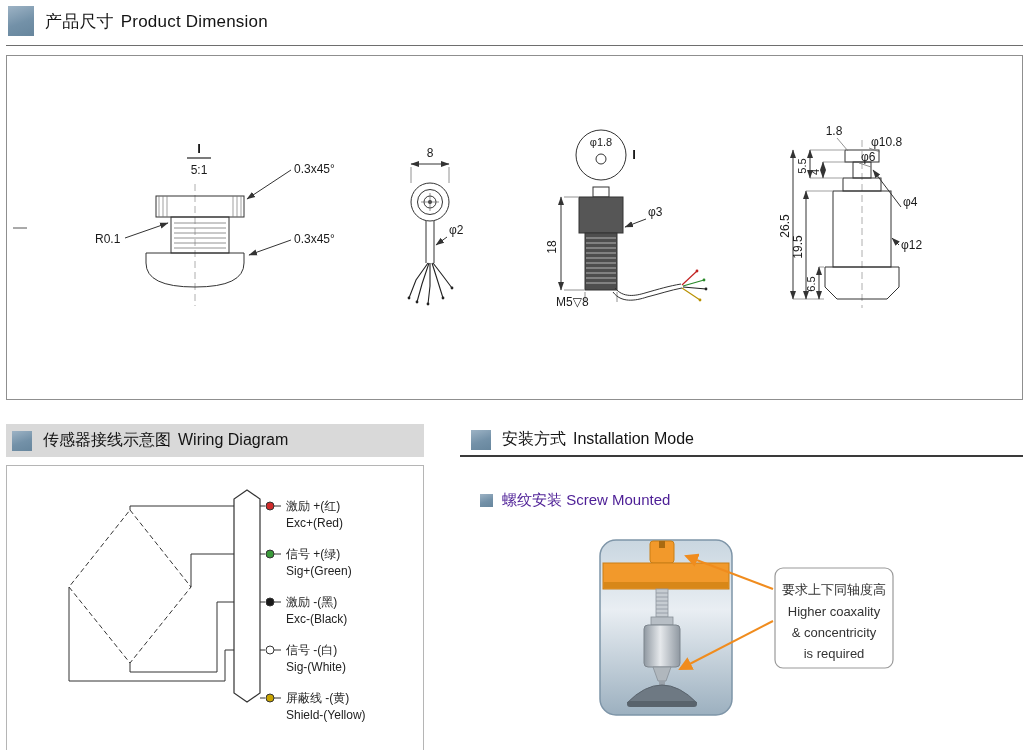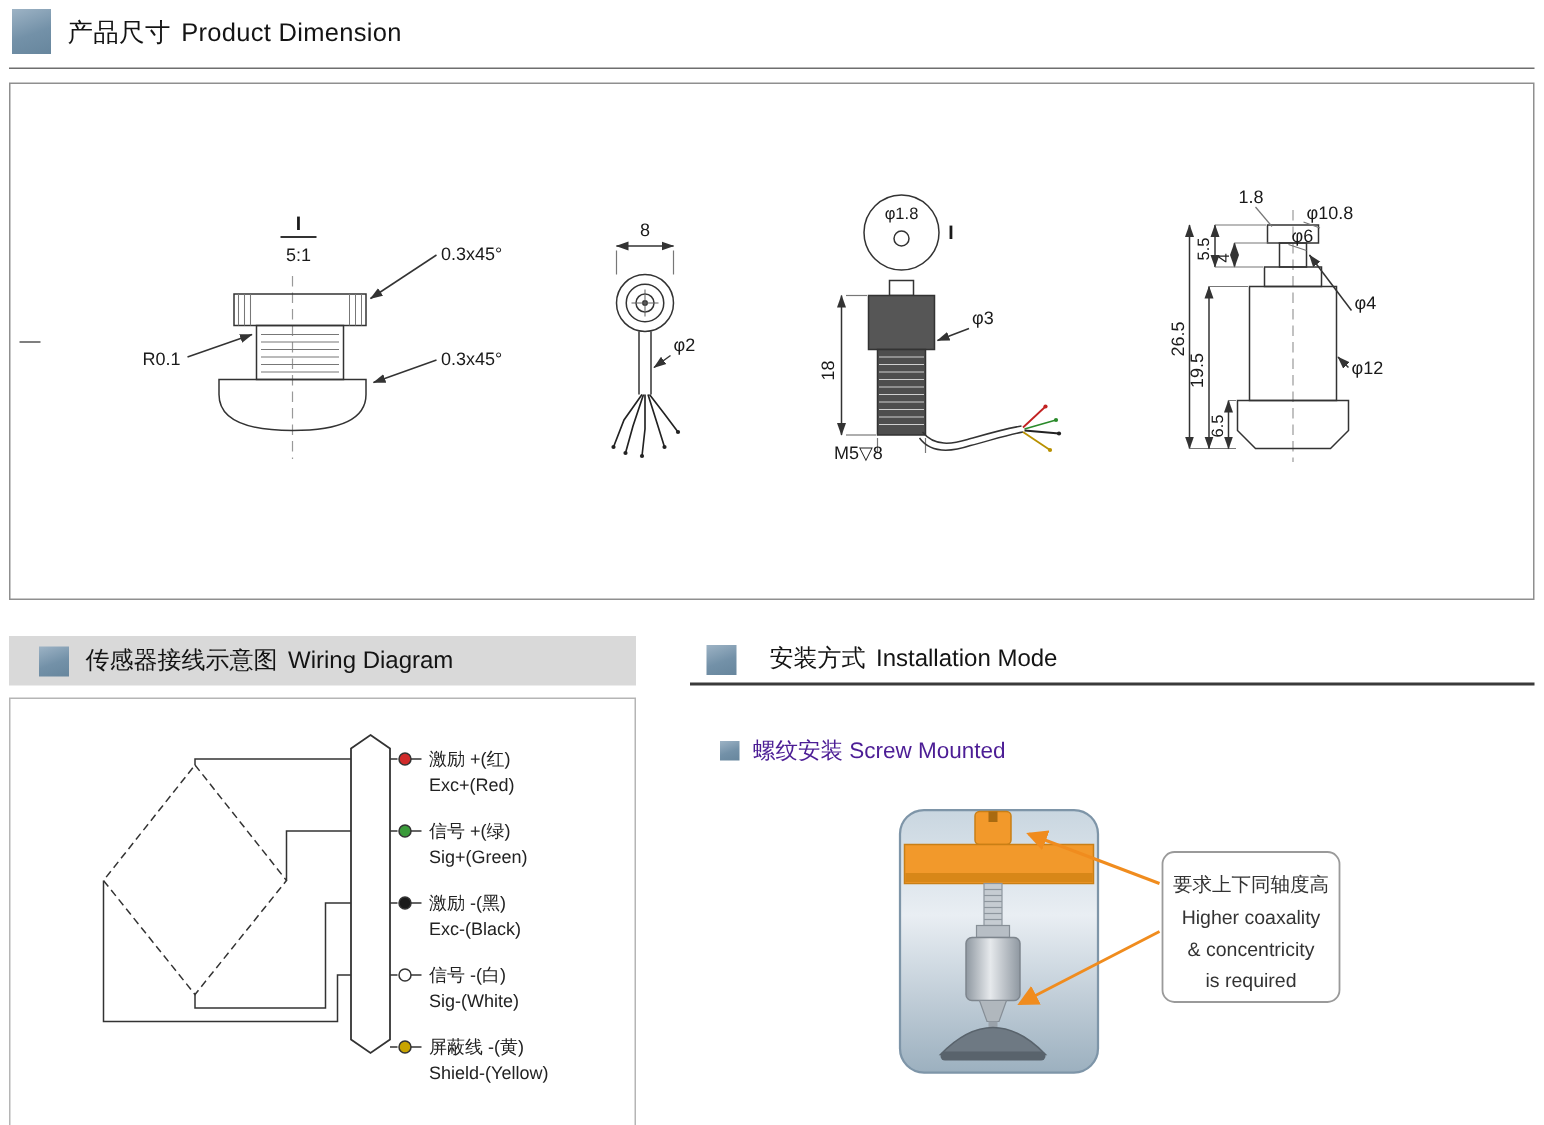--- a/index.html
+++ b/index.html
@@ -26,25 +26,25 @@
   .hdr-text { font-size:17px; color:#141414; letter-spacing:.2px; }
   .hdr-text-md { font-size:16px; color:#141414; }
   .hdr-text .en, .hdr-text-md .en { margin-left:7px; }
 
   .top-rule { position:absolute; left:6px; top:45px; width:1017px; height:1px; background:#6e6e6e; }
 
   .main-box { position:absolute; left:6px; top:55px; width:1017px; height:345px; border:1px solid #8f8f8f; background:#fff; }
 
   .wiring-hdr-bar {
     position:absolute; left:6px; top:424px; width:418px; height:33px;
-    background:#d9d9d9; display:flex; align-items:center; gap:11px; padding-left:20px;
+    background:#d9d9d9; display:flex; align-items:center; gap:11px; padding-left:6px;
   }
   .install-hdr {
     position:absolute; left:460px; top:424px; width:563px; height:33px;
-    display:flex; align-items:center; gap:22px; padding-left:11px;
+    display:flex; align-items:center; gap:11px; padding-left:11px;
     border-bottom:2px solid #3a3a3a;
     text-align:right;
   }
 
   .wiring-box { position:absolute; left:6px; top:465px; width:418px; height:288px; border:1px solid #b5b5b5; background:#fff; }
   .install-box { position:absolute; left:460px; top:465px; width:563px; height:280px; background:#fff; }
 
   .install-sub { position:absolute; left:20px; top:26px; display:flex; align-items:center; gap:9px; font-size:15px; color:#4c1d95; }
 
   svg { display:block; }

